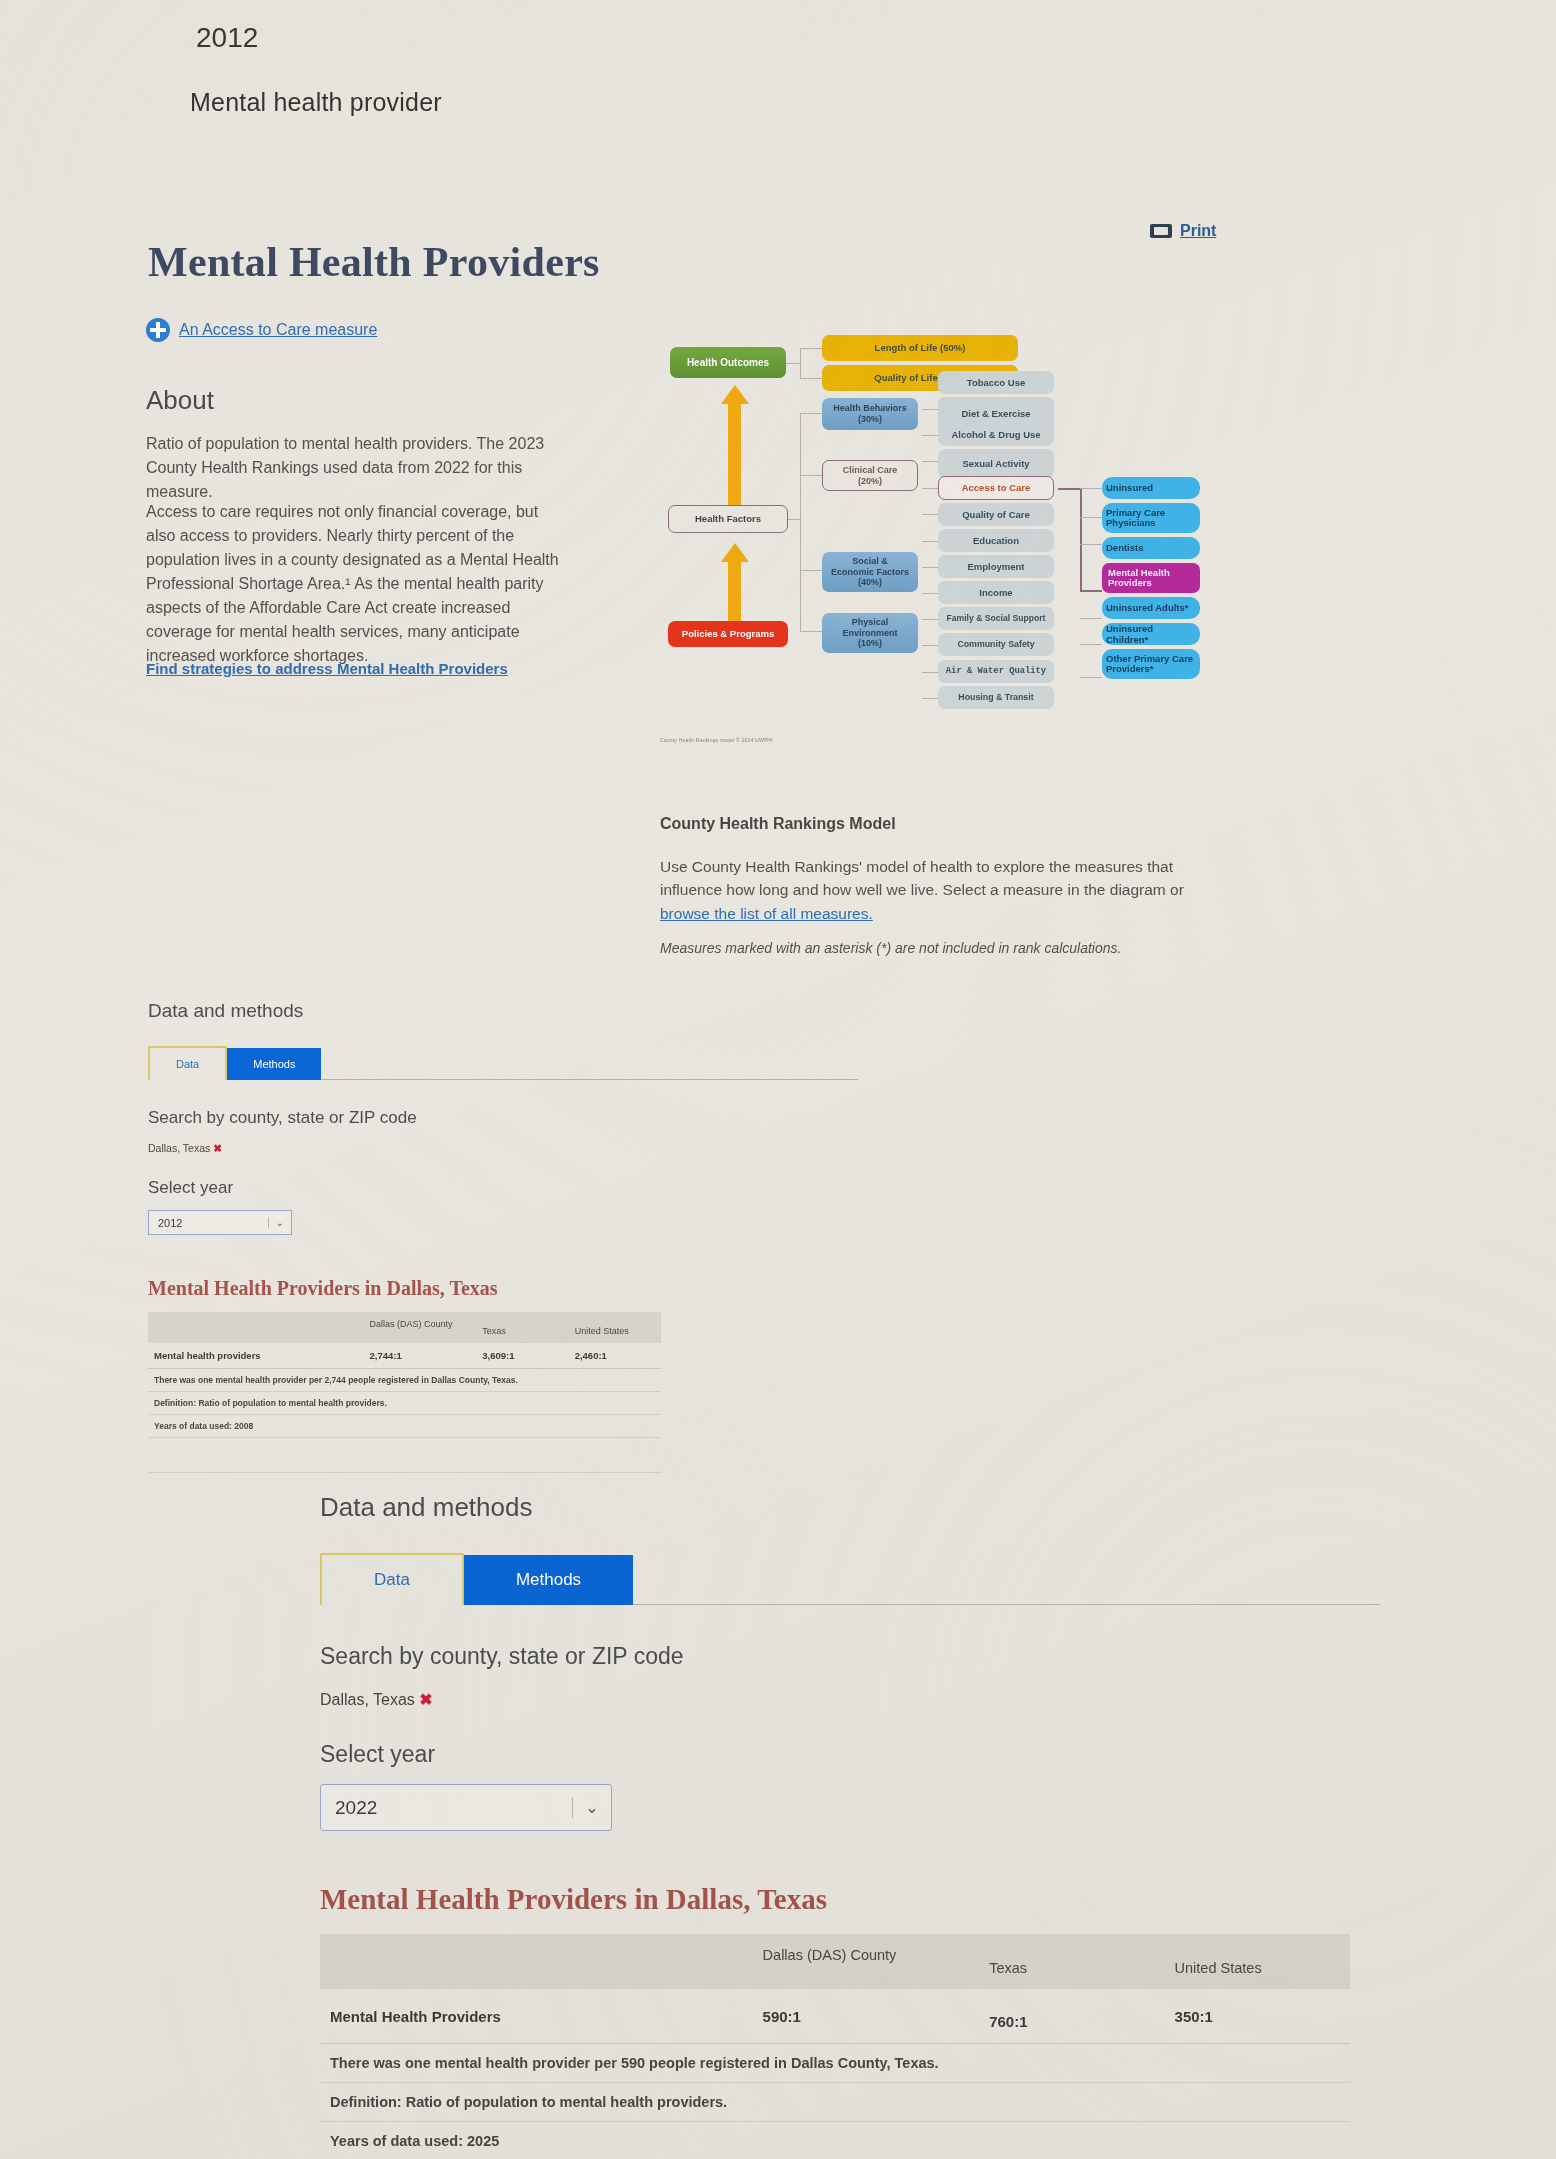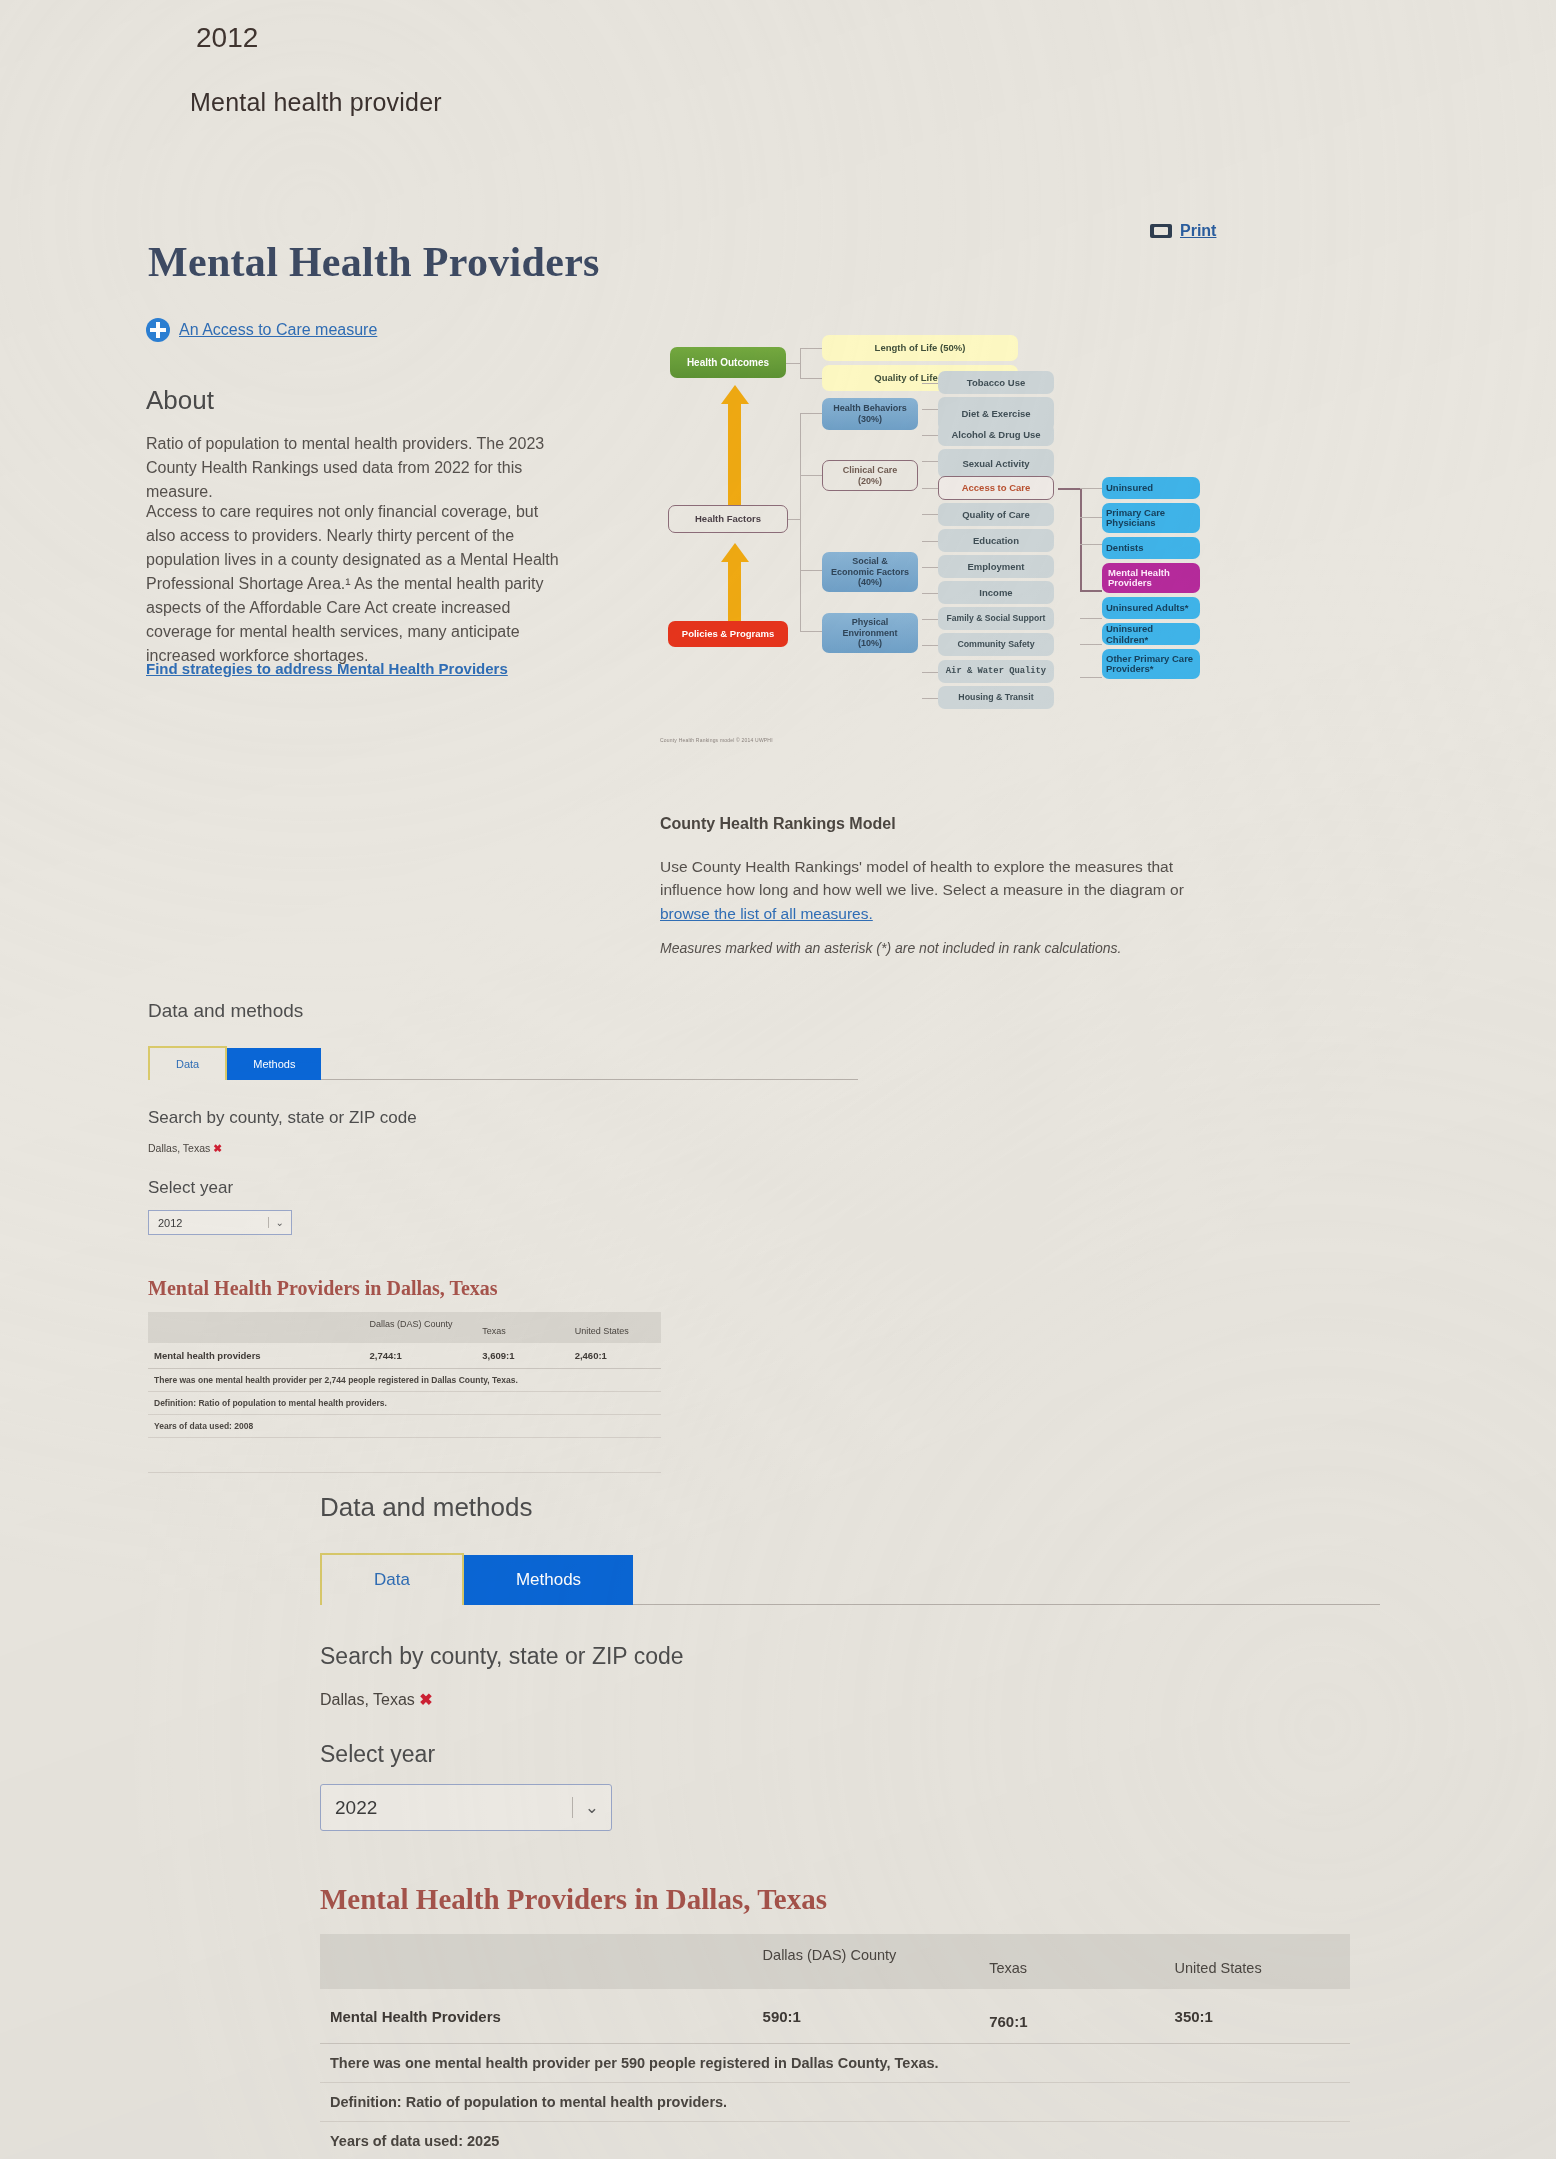--- a/index.html
+++ b/index.html
@@ -44,27 +44,27 @@
   #about-p1{top:432px;}
   #about-p2{top:500px;}
   #strategies-link{position:absolute;left:146px;top:660px;font-size:15px;color:#2f6db5;
      text-decoration:underline;font-weight:600;}
 
   
   #chr-diagram{position:absolute;left:660px;top:325px;width:540px;height:430px;font-size:9.5px;}
   .nbox{position:absolute;border-radius:7px;display:flex;align-items:center;justify-content:center;
      text-align:center;line-height:1.18;padding:2px 4px;box-sizing:border-box;font-weight:bold;}
   .n-outcomes{background:linear-gradient(#74a93f,#5d9233);color:#fff;}
-  .n-sub-green{background:#fef9c3;color:#41503a;font-weight:600;}
+  .n-sub-green{background:#eab308;color:#41503a;font-weight:600;}
   .n-factors{background:transparent;border:1.4px solid #8c6c78;color:#4a3f46;}
   .n-blue{background:linear-gradient(#8ab4d4,#6e9fc6);color:#2f4458;}
   .n-clinical{background:transparent;border:1.4px solid #8c6c78;color:#6e5a50;}
   .n-gray{background:#ccd4d6;color:#3f4e55;font-weight:600;}
   .n-access{background:#efeae6;border:1.5px solid #8c6c78;color:#b9502f;font-weight:bold;}
-  .n-cyan{background:#3fb3e8;color:#16405c;text-align:left;justify-content:flex-start;}
+  .n-cyan{background:#3fb3e8;color:#16405c;text-align:left;justify-content:flex-start;border-radius:10px;}
   .n-magenta{background:#b52a9b;color:#ffe9fb;text-align:left;justify-content:flex-start;padding-left:6px;}
   .n-policies{background:#e5341c;color:#fff;}
   .conn{position:absolute;background:#b8b0ac;}
   .arrow-up{position:absolute;width:13px;background:#efa912;}
   .arrow-head{position:absolute;width:0;height:0;border-left:14px solid transparent;
      border-right:14px solid transparent;border-bottom:19px solid #efa912;}
   #chr-credit{position:absolute;left:0;top:412px;font-size:5px;color:#8a827d;letter-spacing:.2px;}
 
   
   #model-heading{position:absolute;left:660px;top:815px;font-size:16px;font-weight:bold;color:#4b4641;}

